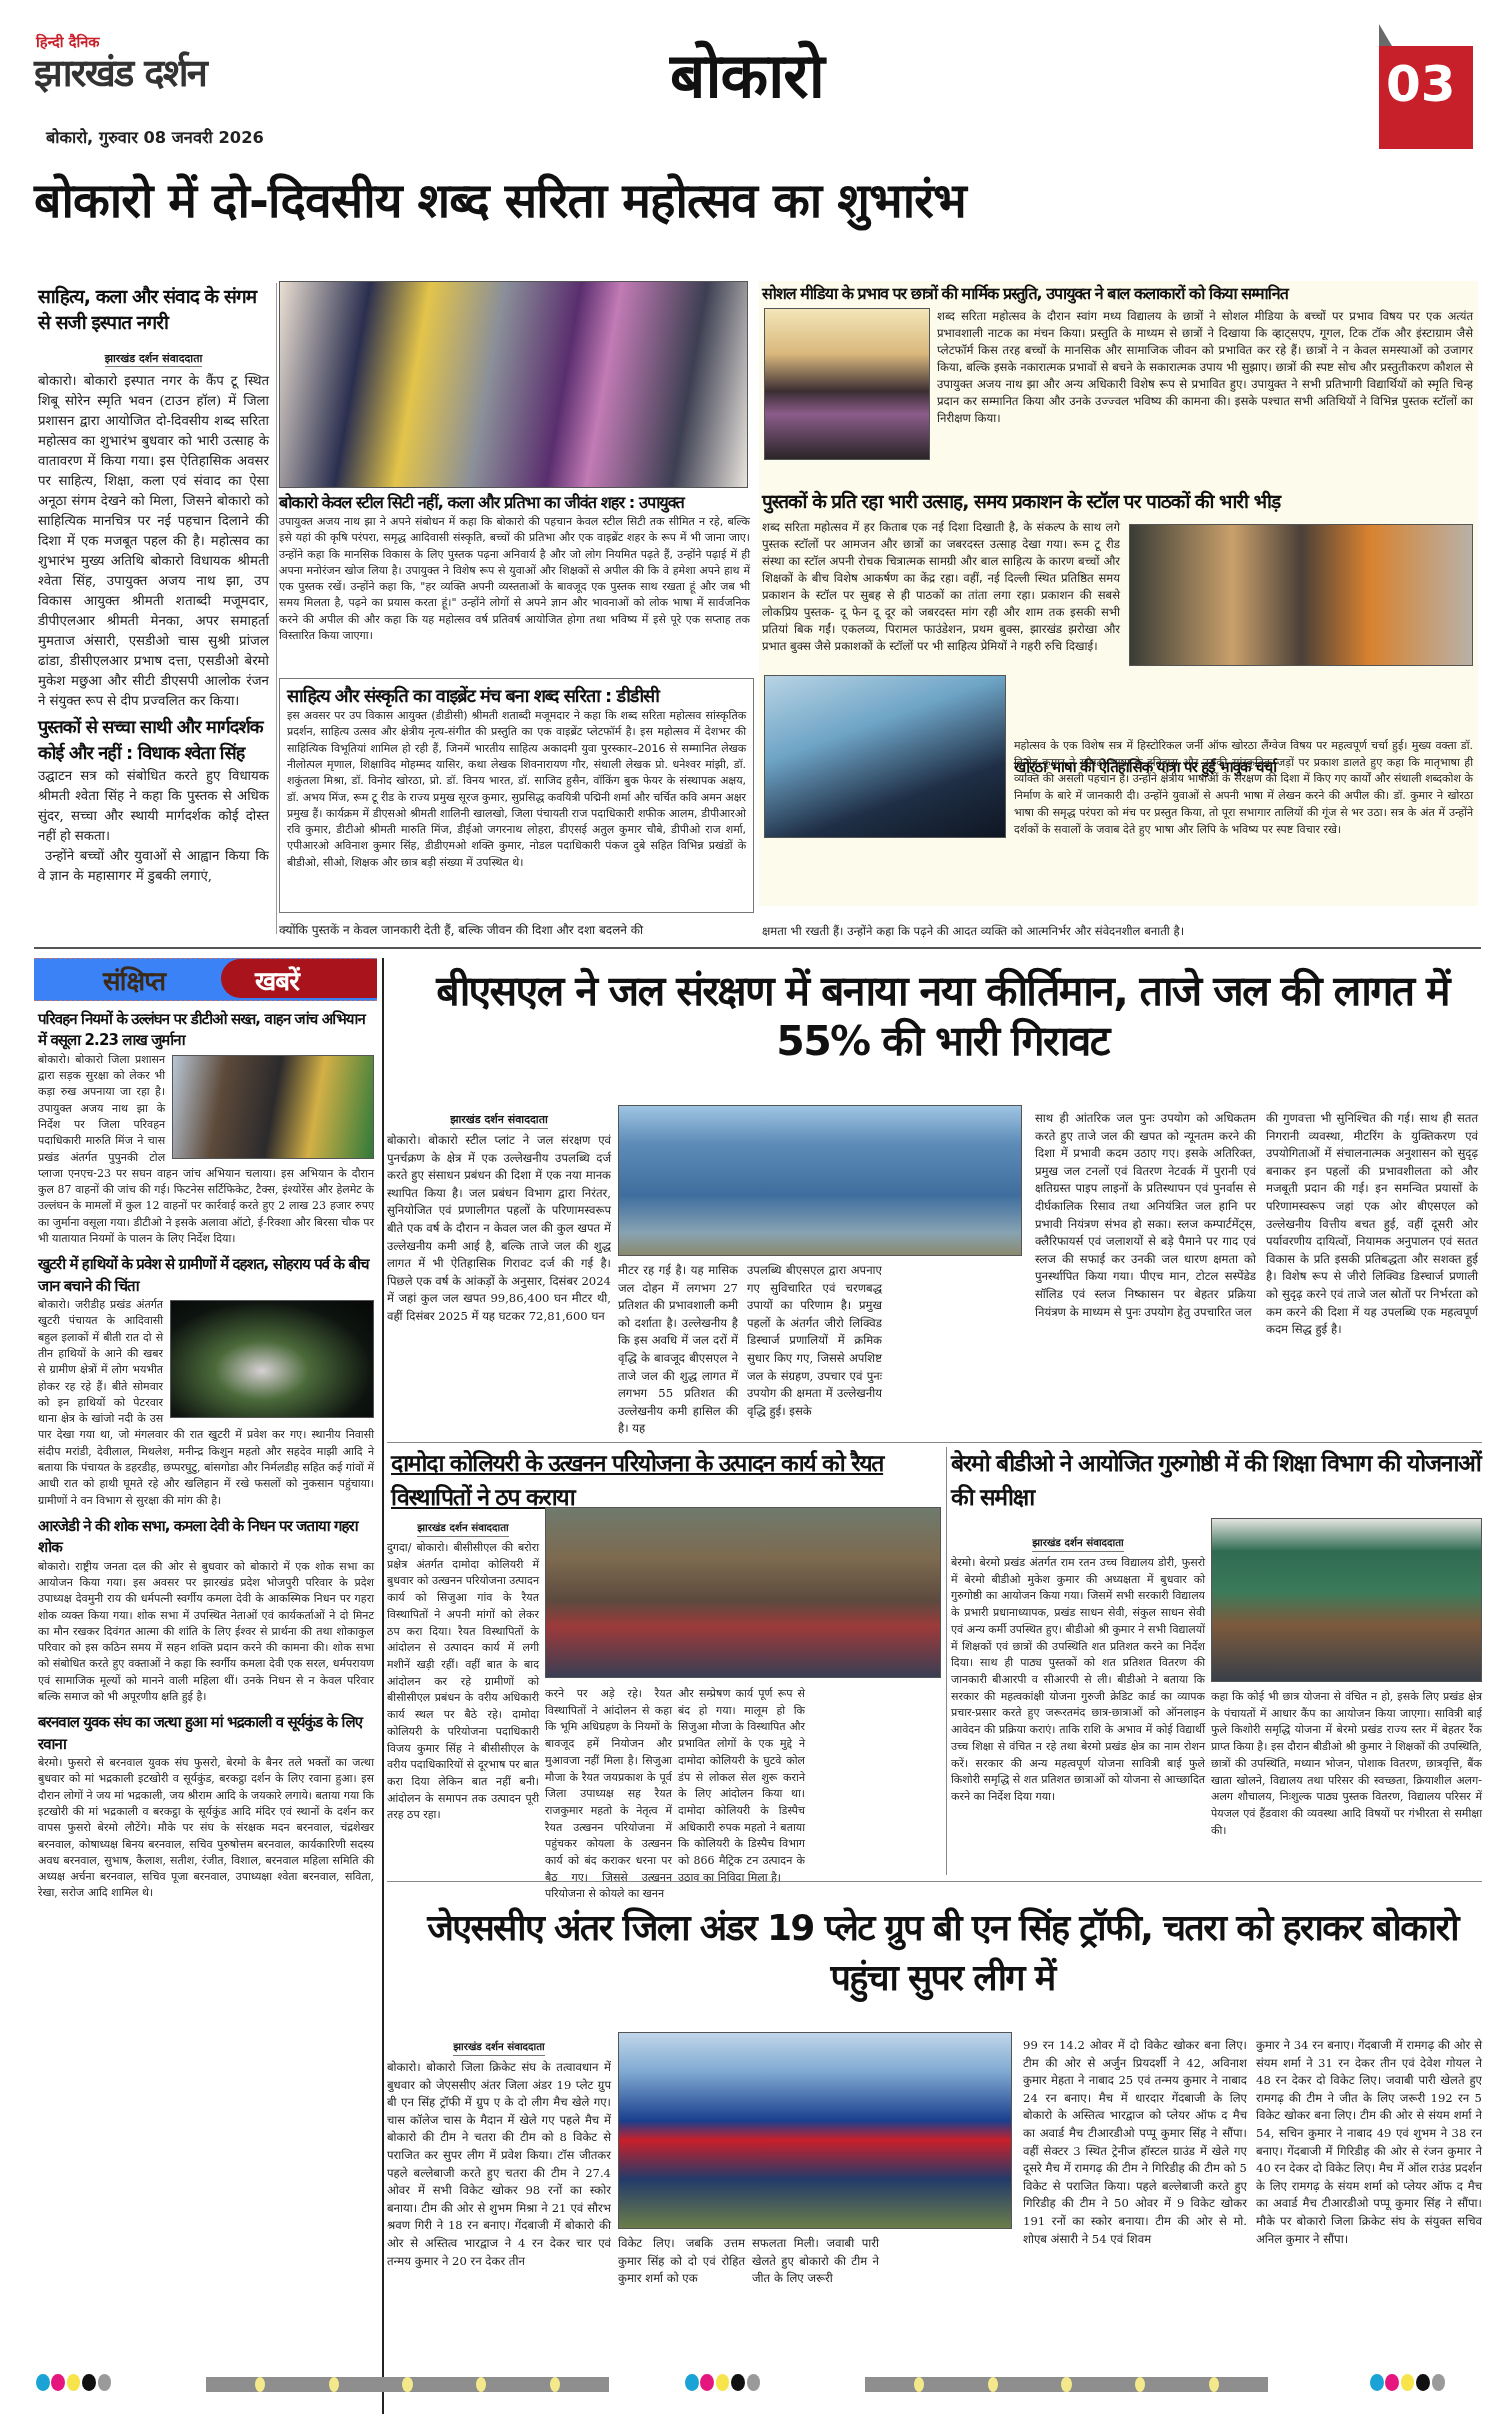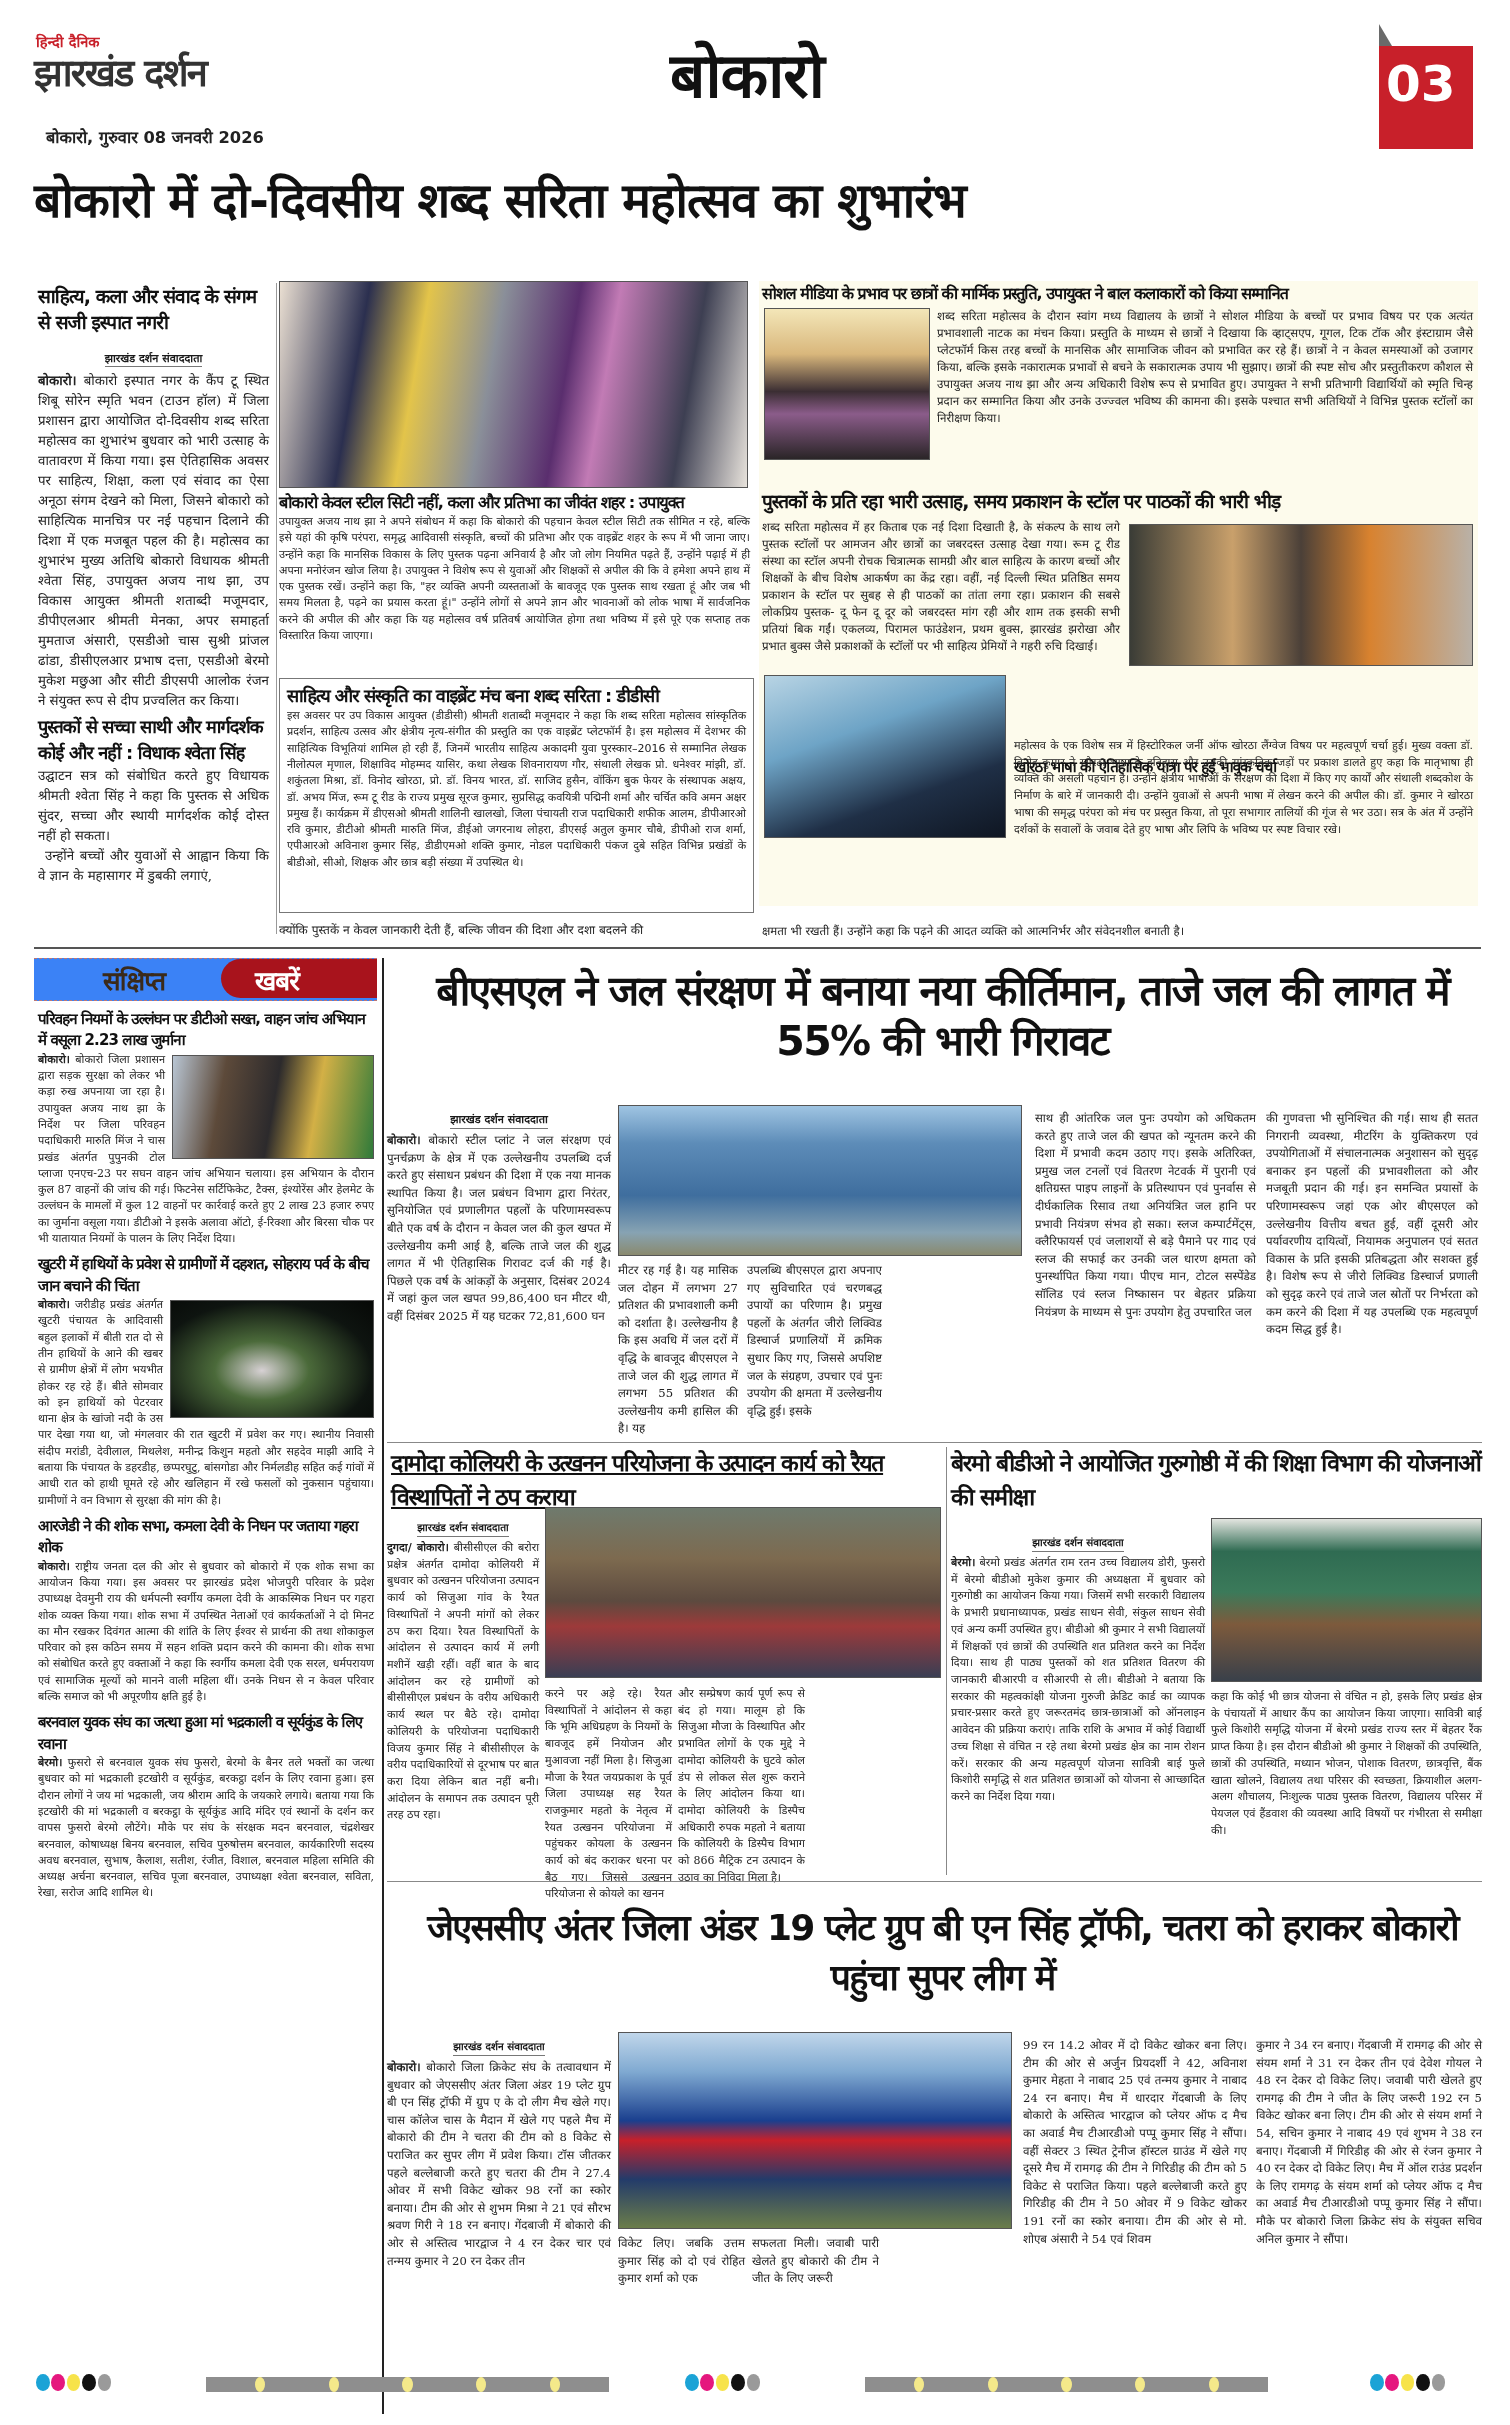--- a/index.html
+++ b/index.html
@@ -2,21 +2,21 @@
 <html style="font-size:13.7px"><head>
 <meta charset="utf-8">
 <style>
   * { box-sizing: border-box; margin: 0; padding: 0; }
   body { width: 1511px; height: 2426px; background: #ffffff; font-family: "DejaVu Sans", sans-serif; color: #1a1a1a; position: relative; overflow: hidden; }
   .abs { position: absolute; }
   .hl { font-family: "DejaVu Sans", sans-serif; font-weight: bold; color: #111; letter-spacing: -0.9px; }
   .body-text { font-family: "DejaVu Serif", serif; font-size: 13.3px; line-height: 20px; text-align: justify; color: #222; }
   .body-sans { font-family: "DejaVu Sans", sans-serif; font-size: 12.4px; line-height: 19px; text-align: justify; color: #222; }
   .byline { font-family: "DejaVu Sans", sans-serif; font-weight: bold; font-size: 11px; text-align: center; border-bottom: 0.9px solid #777; display: inline-block; padding-bottom: 1.7px; margin-bottom: 3.4px; }
-  .dateline { font-weight: bold; }
+  .dateline { font-weight: normal; }
   .photo { background: linear-gradient(135deg, #6d5a4e 0%, #a88a70 30%, #4b3a5c 55%, #c9a97a 80%, #3e3a38 100%); border: 0.9px solid #555; }
   .vline { position: absolute; background: #222; width: 1.7px; }
   .hline { position: absolute; background: #222; height: 1.7px; }
   .cmyk { display: flex; gap: 1.7px; }
   .cmyk span { width: 13.7px; height: 17px; border-radius: 50%; display: inline-block; }
 </style>
 </head>
 <body>
 
 <div class="abs" style="left:0;top:0;width:1511px;height:154px;">

